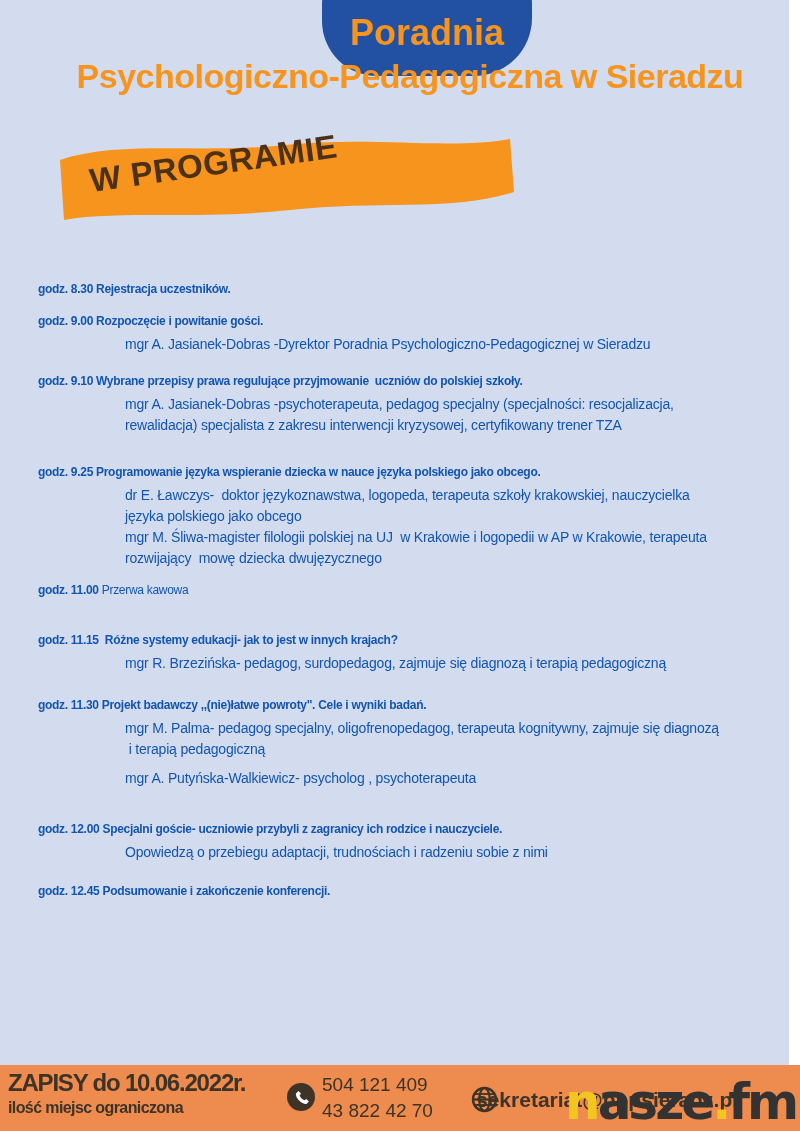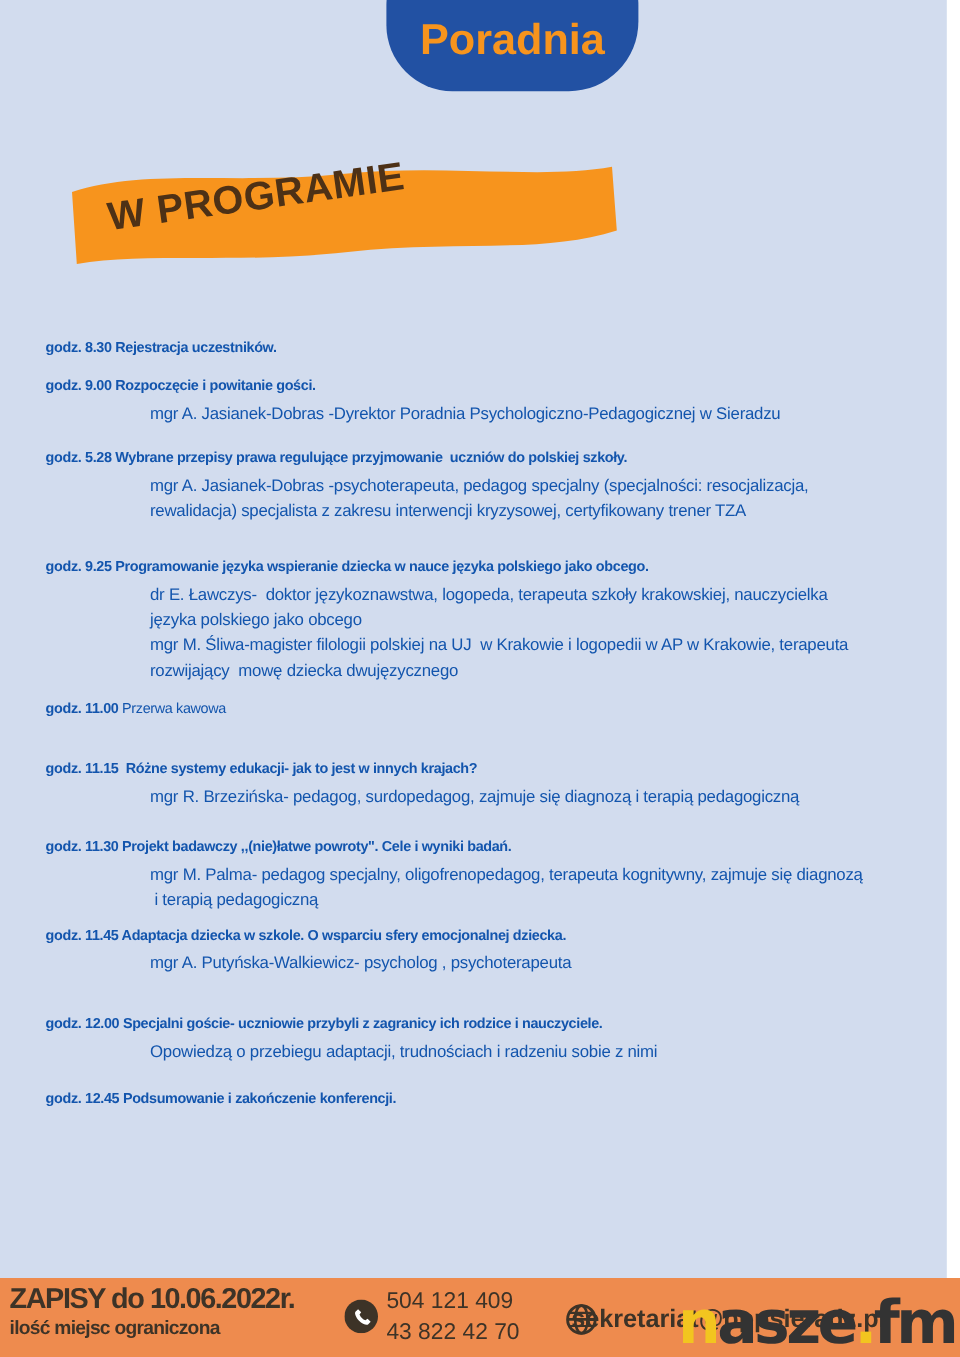--- a/index.html
+++ b/index.html
@@ -43,38 +43,39 @@
 </style>
 </head>
 <body>
 
 <div class="page">
   <div class="bg"></div>
 
   <div class="blob">
     <div class="blob-text">Poradnia</div>
   </div>
+  <div class="main-title">Psychologiczno-Pedagogiczna w Sieradzu</div>
 
   <div class="banner">
     <svg width="470" height="95" viewBox="0 0 470 95">
       <path d="M10,30 C70,10 150,24 235,15 C320,6 400,20 460,9 L464,62 C400,82 330,70 240,80 C150,90 70,80 14,90 Z" fill="#f7941d"></path>
     </svg>
     <div class="banner-text">W PROGRAMIE</div>
   </div>
 
   <div class="program">
       <div class="p-item">
         <div class="p-head"><span class="p-time">godz. 8.30</span><span class="p-title"> Rejestracja uczestników.</span></div>
       </div>
       <div class="p-item">
         <div class="p-head"><span class="p-time">godz. 9.00</span><span class="p-title"> Rozpoczęcie i powitanie gości.</span></div>
         <div class="p-detail">mgr A. Jasianek-Dobras -Dyrektor Poradnia Psychologiczno-Pedagogicznej w Sieradzu</div>
       </div>
       <div class="p-item">
-        <div class="p-head"><span class="p-time">godz. 5.28</span><span class="p-title"> Wybrane przepisy prawa regulujące przyjmowanie  uczniów do polskiej szkoły.</span></div>
+        <div class="p-head"><span class="p-time">godz. 9.10</span><span class="p-title"> Wybrane przepisy prawa regulujące przyjmowanie  uczniów do polskiej szkoły.</span></div>
         <div class="p-detail">mgr A. Jasianek-Dobras -psychoterapeuta, pedagog specjalny (specjalności: resocjalizacja,</div>
         <div class="p-detail">rewalidacja) specjalista z zakresu interwencji kryzysowej, certyfikowany trener TZA</div>
       </div>
       <div class="p-item">
         <div class="p-head"><span class="p-time">godz. 9.25</span><span class="p-title"> Programowanie języka wspieranie dziecka w nauce języka polskiego jako obcego.</span></div>
         <div class="p-detail">dr E. Ławczys-  doktor językoznawstwa, logopeda, terapeuta szkoły krakowskiej, nauczycielka</div>
         <div class="p-detail">języka polskiego jako obcego</div>
         <div class="p-detail">mgr M. Śliwa-magister filologii polskiej na UJ  w Krakowie i logopedii w AP w Krakowie, terapeuta</div>
         <div class="p-detail">rozwijający  mowę dziecka dwujęzycznego</div>
       </div>
@@ -84,21 +85,20 @@
       <div class="p-item">
         <div class="p-head"><span class="p-time">godz. 11.15</span><span class="p-title">  Różne systemy edukacji- jak to jest w innych krajach?</span></div>
         <div class="p-detail">mgr R. Brzezińska- pedagog, surdopedagog, zajmuje się diagnozą i terapią pedagogiczną</div>
       </div>
       <div class="p-item">
         <div class="p-head"><span class="p-time">godz. 11.30</span><span class="p-title"> Projekt badawczy ,,(nie)łatwe powroty". Cele i wyniki badań.</span></div>
         <div class="p-detail">mgr M. Palma- pedagog specjalny, oligofrenopedagog, terapeuta kognitywny, zajmuje się diagnozą</div>
         <div class="p-detail"> i terapią pedagogiczną</div>
       </div>
       <div class="p-item">
-        <div class="p-head"><span class="p-time">godz. 11.45</span><span class="p-title"> Adaptacja dziecka w szkole. O wsparciu sfery emocjonalnej dziecka.</span></div>
         <div class="p-detail">mgr A. Putyńska-Walkiewicz- psycholog , psychoterapeuta</div>
       </div>
       <div class="p-item">
         <div class="p-head"><span class="p-time">godz. 12.00</span><span class="p-title"> Specjalni goście- uczniowie przybyli z zagranicy ich rodzice i nauczyciele.</span></div>
         <div class="p-detail">Opowiedzą o przebiegu adaptacji, trudnościach i radzeniu sobie z nimi</div>
       </div>
       <div class="p-item">
         <div class="p-head"><span class="p-time">godz. 12.45</span><span class="p-title"> Podsumowanie i zakończenie konferencji.</span></div>
       </div>
     </div>

